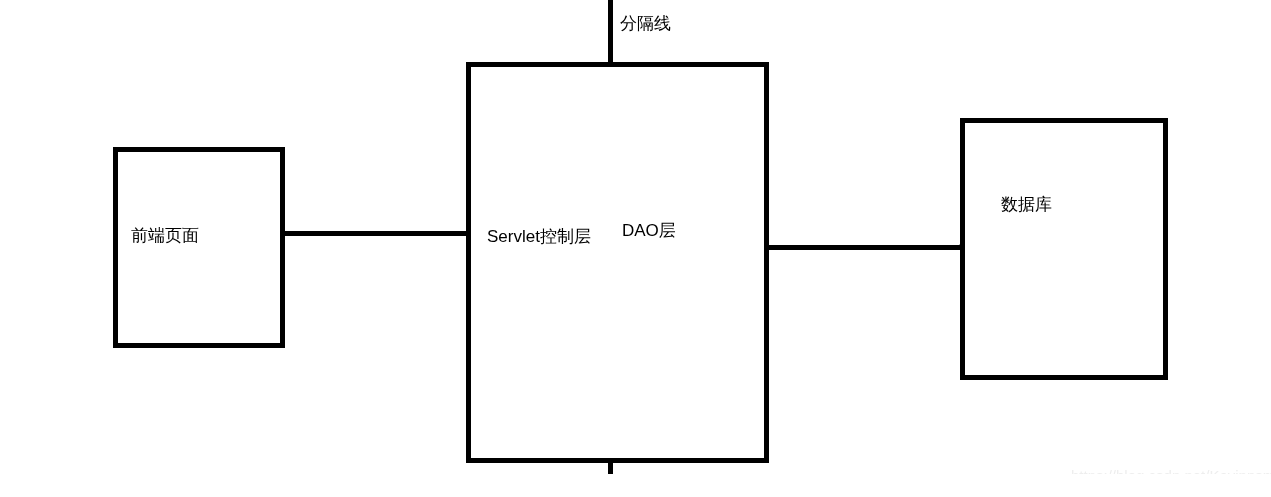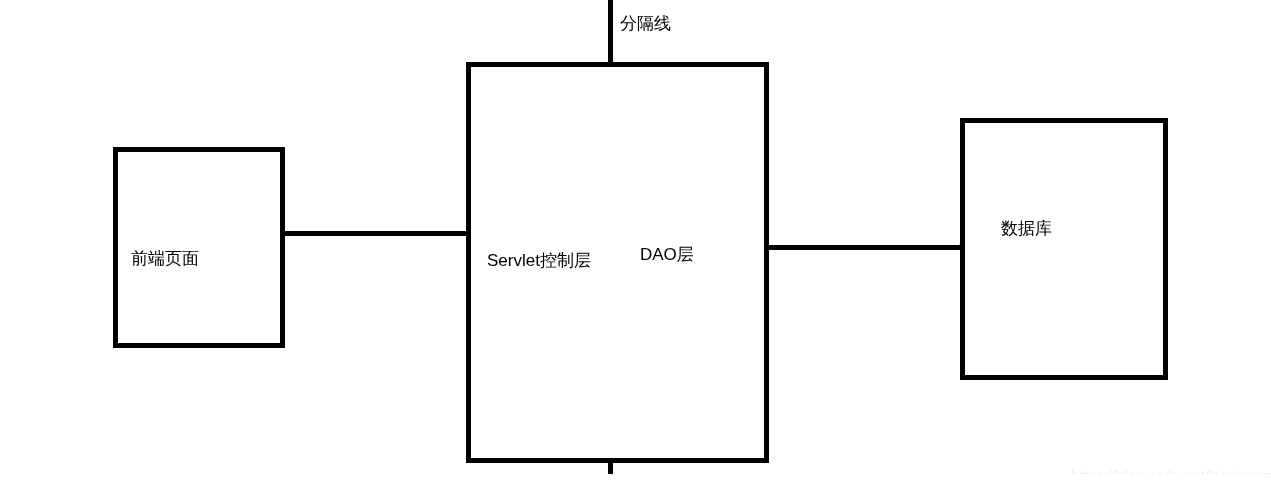--- a/index.html
+++ b/index.html
@@ -37,21 +37,20 @@
     border-radius: 50%;
   }
   .label {
     position: absolute;
     color: #000000;
     white-space: nowrap;
     line-height: 1;
   }
   .label-box {
     font-size: 17px;
-    margin-top: 24px;
   }
   .label-title {
     font-size: 17px;
   }
   .watermark {
     position: absolute;
     color: #eeeeee;
     font-size: 15px;
     white-space: nowrap;
     line-height: 1;
@@ -60,28 +59,28 @@
 </head>
 <body>
 
 <div id="canvas">
 
   <div class="vline" style="left:608px; top:0px; width:5px; height:497px;"></div>
 
   <div class="label label-title" style="left:620px; top:15px;">分隔线</div>
 
   <div class="box" style="left:113px; top:147px; width:172px; height:201px;"></div>
-  <div class="label label-box" style="left:131px; top:227px;font-family:Liberation Mono, monospace;">前端页面</div>
+  <div class="label label-box" style="left:131px; top:227px;">前端页面</div>
 
   <div class="hline" style="left:285px; top:231px; width:186px; height:5px;"></div>
   <div class="endpoint" style="left:467px; top:229px; width:8px; height:8px;"></div>
 
   <div class="box" style="left:466px; top:62px; width:303px; height:401px;"></div>
   <div class="label label-box" style="left:487px; top:228px;text-align:center;">Servlet控制层</div>
-  <div class="label label-box" style="left:640px; top:222px;">DAO层</div>
+  <div class="label label-box" style="left:622px; top:222px;">DAO层</div>
 
   <div class="hline" style="left:769px; top:245px; width:194px; height:5px;"></div>
   <div class="endpoint" style="left:959px; top:243px; width:8px; height:8px;"></div>
 
   <div class="box" style="left:960px; top:118px; width:208px; height:262px;"></div>
   <div class="label label-box" style="left:1001px; top:196px;">数据库</div>
 
   <div class="watermark" style="left:1071px; top:468px;">https://blog.csdn.net/Kevinnsm</div>
 
 </div>

